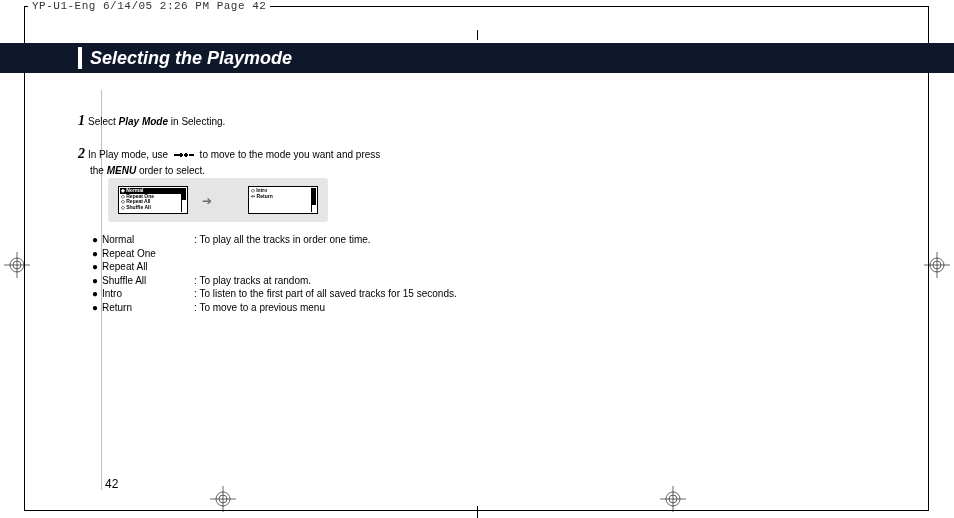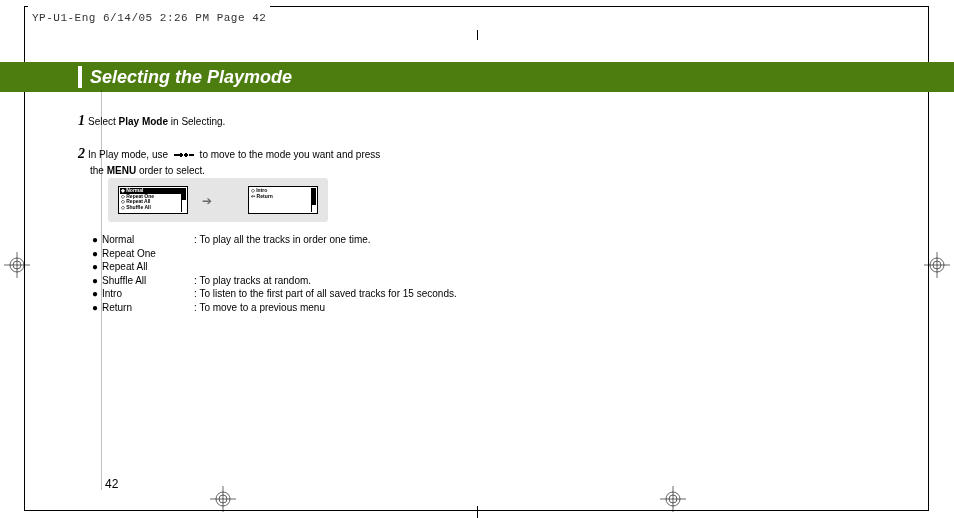--- a/index.html
+++ b/index.html
@@ -29,40 +29,40 @@
   .print-header {
     position: absolute;
     left: 28px;
     top: 0;
     height: 14px;
     font-family: "Courier New", monospace;
     font-size: 11px;
     letter-spacing: 0.5px;
     color: #333;
     background: #fff;
-    padding: 12px 4px;
+    padding: 0 4px;
     white-space: nowrap;
   }
 
   
   .top-tick {
     position: absolute;
     left: 477px; top: 30px;
     width: 1px; height: 10px;
     background: #000;
   }
 
   
   .title-bar {
     position: absolute;
     left: 0;
-    top: 62px;
+    top: 43px;
     width: 954px;
     height: 30px;
-    background: #4d7c0f;
+    background: #0f172a;
   }
   .title-bar-inner {
     position: absolute;
     left: 78px;
     top: 2px;
     height: 26px;
     display: flex;
     align-items: center;
   }
   .title-vrule {
@@ -107,21 +107,21 @@
     font-family: "Times New Roman", serif;
     font-style: italic;
     font-weight: bold;
     font-size: 14px;
     padding-right: 3px;
   }
   .step .indent {
     display: block;
     padding-left: 12px;
   }
-  .bold { font-weight: bold; }
+  .bold { font-weight: bold; font-style: italic; }
 
   
   .dir-icon {
     display: inline-block;
     vertical-align: middle;
     margin: 0 3px;
   }
 
   
   .screen-panel {

